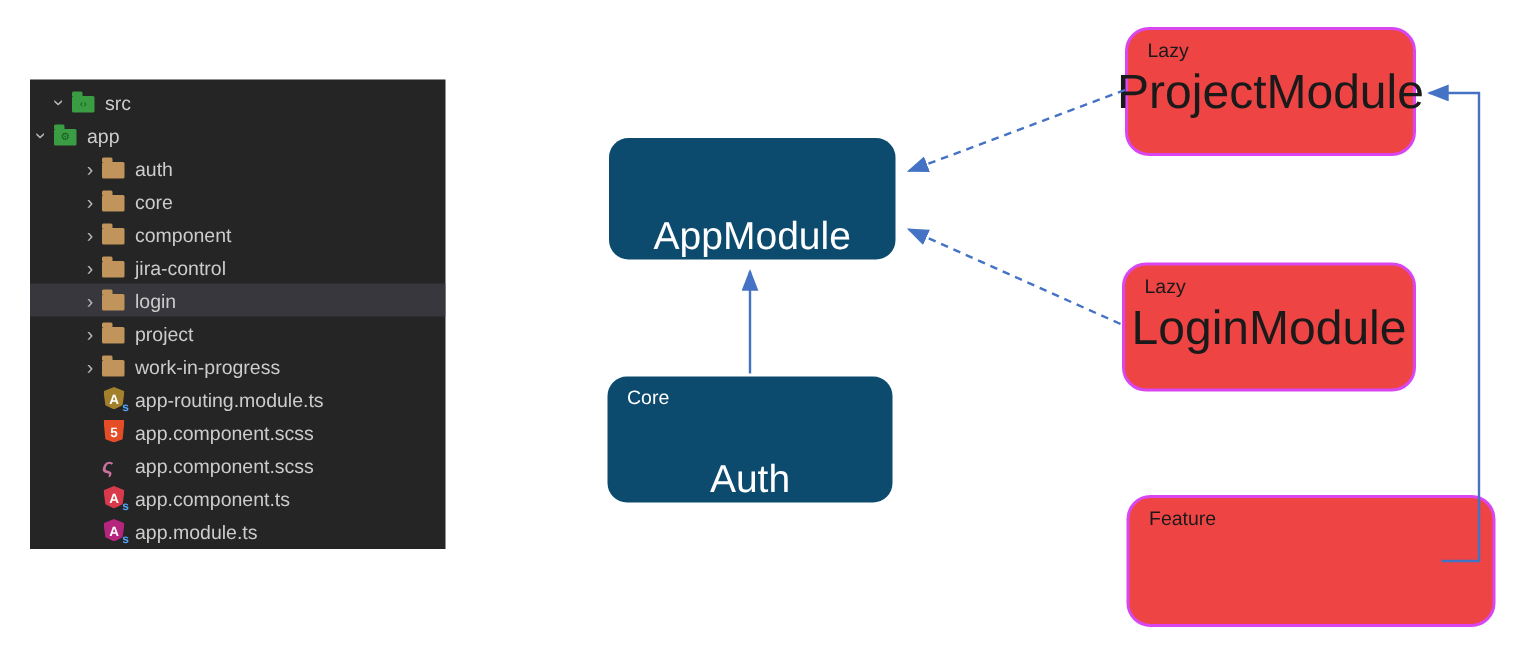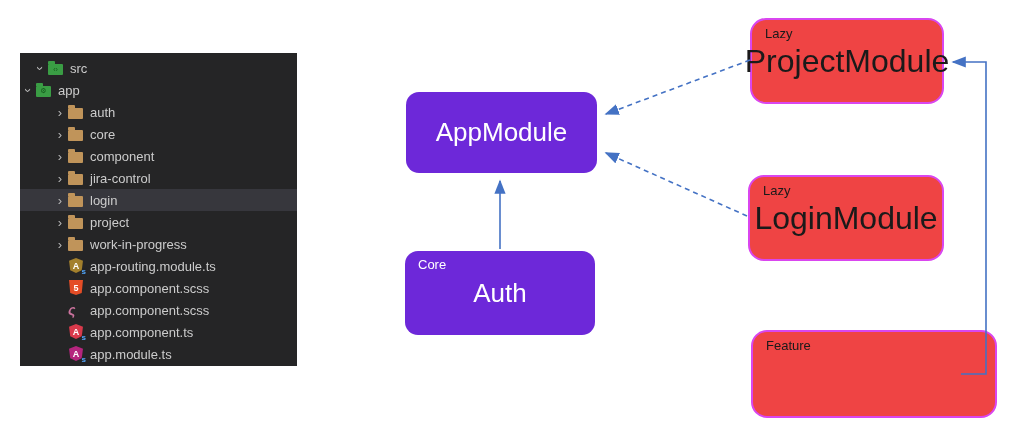--- a/index.html
+++ b/index.html
@@ -58,21 +58,21 @@
   }
   .ts-sub {
     position:absolute; right:-2px; bottom:-2px; font-size:8px; font-weight:bold;
     color:#53a9ff; text-shadow:0 0 2px #252526;
   }
   .sass-glyph { color:#c9729c; font-size:14px; font-style:italic; font-weight:bold; line-height:1; }
 
   
   .dbox { position:absolute; display:flex; align-items:center; justify-content:center; }
   .dbox.blue {
-    background:#6d28d9; color:#ffffff; border-radius:13px;
+    background:#0c4a6e; color:#ffffff; border-radius:13px;align-items:flex-end;
   }
   .dbox.yellow {
     background:#ef4444; border:2px solid #d946ef; color:#1a1a1a; border-radius:16px;
   }
   .badge { position:absolute; top:6px; left:13px; font-size:13px; }
   .dbox.blue .badge { color:#ffffff; }
   .main-label { font-size:26px; }
   .dbox.yellow .main-label { font-size:32px; }
 
   #app-module          { left:406px; top:92px;  width:191px; height:81px; }

